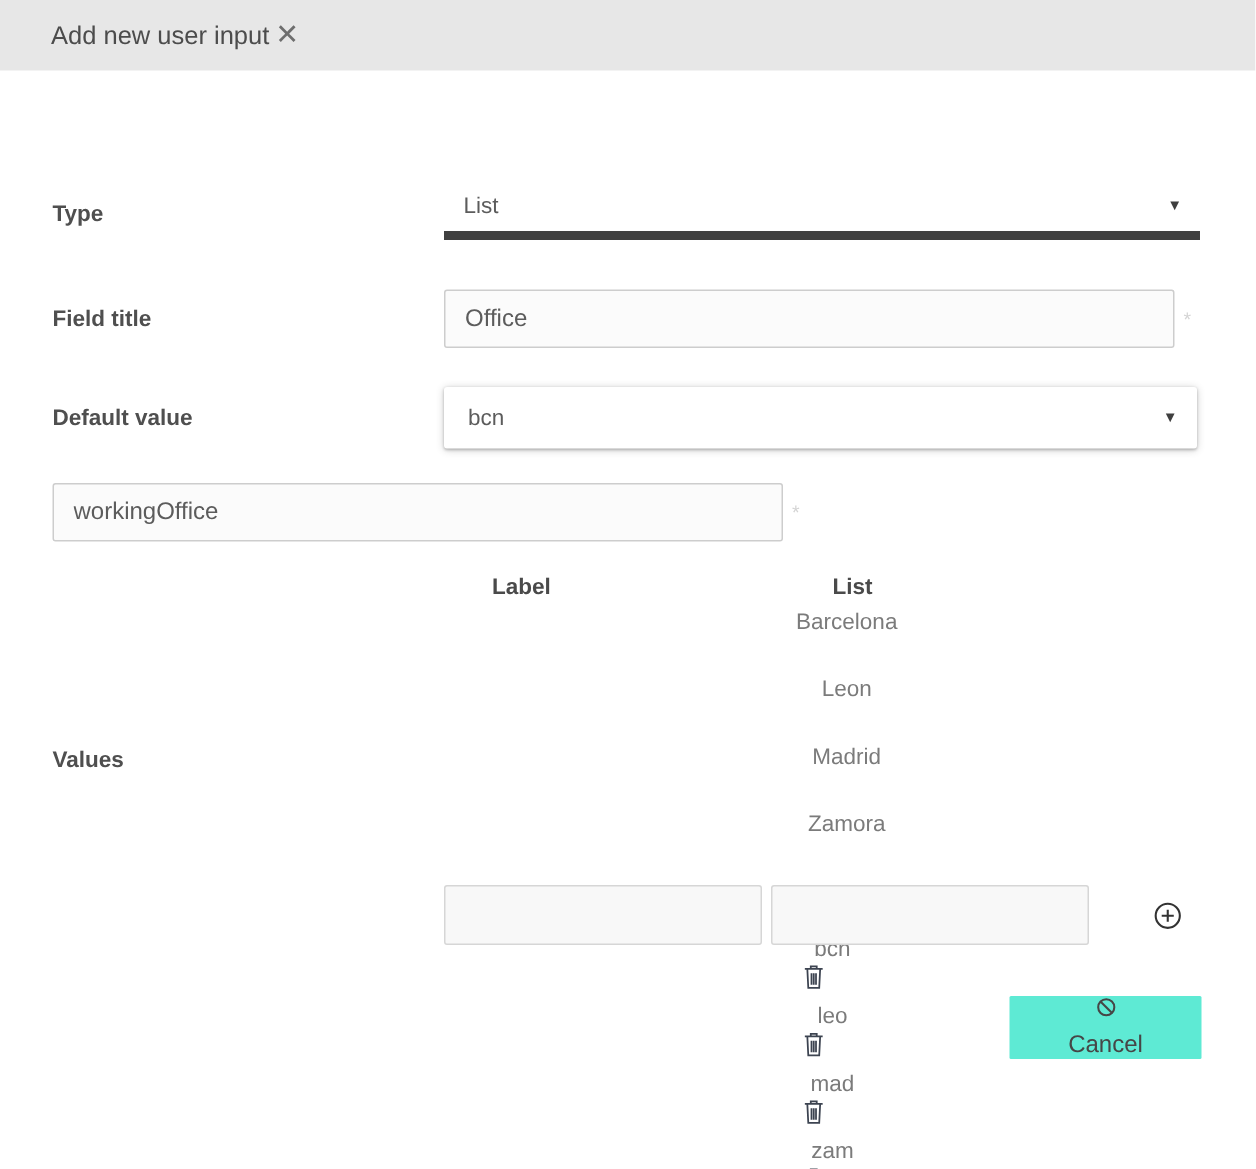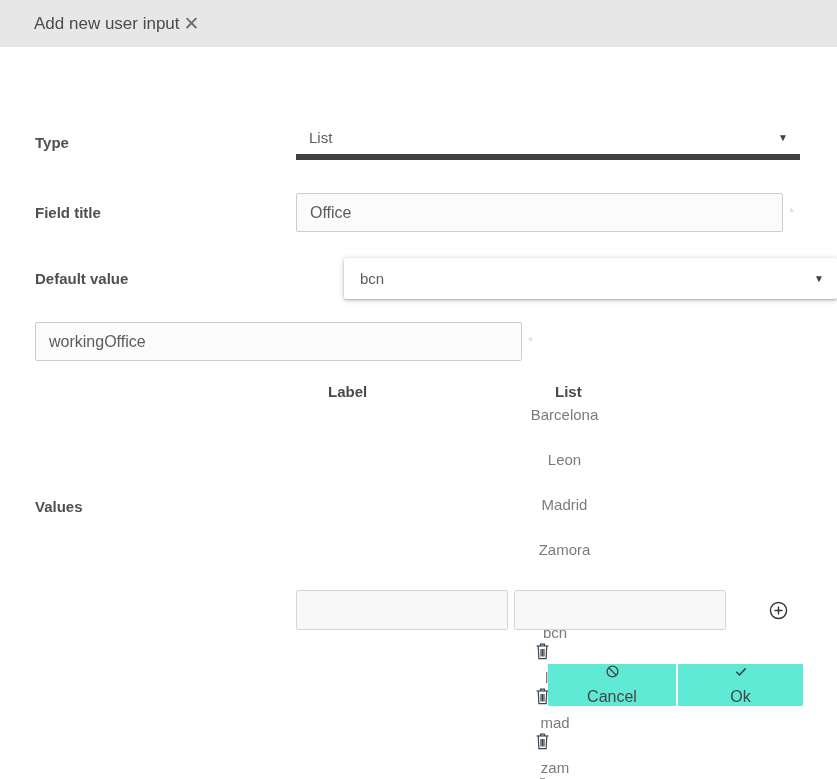--- a/index.html
+++ b/index.html
@@ -24,21 +24,21 @@
                       padding:0 12px 4px 13px; cursor:pointer; }
   .select-underline .sel-value { font-size:15px; color:#5c5c5c; }
   .dd-arrow { font-size:10px; color:#3f3f3f; }
 
   .row-fieldtitle { margin-top:33px; }
   .text-input { width:487px; height:39px; border:1px solid #cdcdcd; border-radius:2px;
                 background:#fbfbfb; padding:0 13px; font-size:16px; color:#5c5c5c;
                 font-family:"Liberation Sans", sans-serif; outline:none; }
   .req-star { margin-left:6px; color:#d4d4d4; font-size:13px; }
 
-  .row-default { margin-top:26px;gap:48px; }
+  .row-default { margin-top:26px; }
   .select-elevated { width:502px; height:41px; background:#fff; border-radius:2px;
                      display:flex; align-items:center; justify-content:space-between;
                      padding:0 13px 0 16px; cursor:pointer;
                      box-shadow:0 1px 2px rgba(0,0,0,.24), 0 1px 6px rgba(0,0,0,.19); }
   .select-elevated .sel-value { font-size:15px; color:#5c5c5c; }
 
   .row-required { margin-top:31px; }
   .toggle { width:48px; height:27px; border-radius:14px; background:#c9c9c9;
             position:relative; cursor:pointer; }
   .toggle .knob { position:absolute; left:3px; top:3px; width:21px; height:21px;
@@ -200,21 +200,15 @@
   </div>
 
   <div class="modal-footer">
     <button class="footer-btn btn-cancel">
       <svg width="19" height="19" viewBox="0 0 24 24" fill="none" stroke="#464646" stroke-width="2.2">
         <circle cx="12" cy="12" r="8.6"></circle>
         <path d="M6.1 6.1l11.8 11.8"></path>
       </svg>
       <span>Cancel</span>
     </button>
-    <button class="footer-btn btn-ok">
-      <svg width="20" height="20" viewBox="0 0 24 24" fill="none" stroke="#3c3c3c" stroke-width="2.4">
-        <path d="M4.5 12.5l5 5L19.5 7"></path>
-      </svg>
-      <span>Ok</span>
-    </button>
   </div>
 
 </div>
 
 </body></html>

